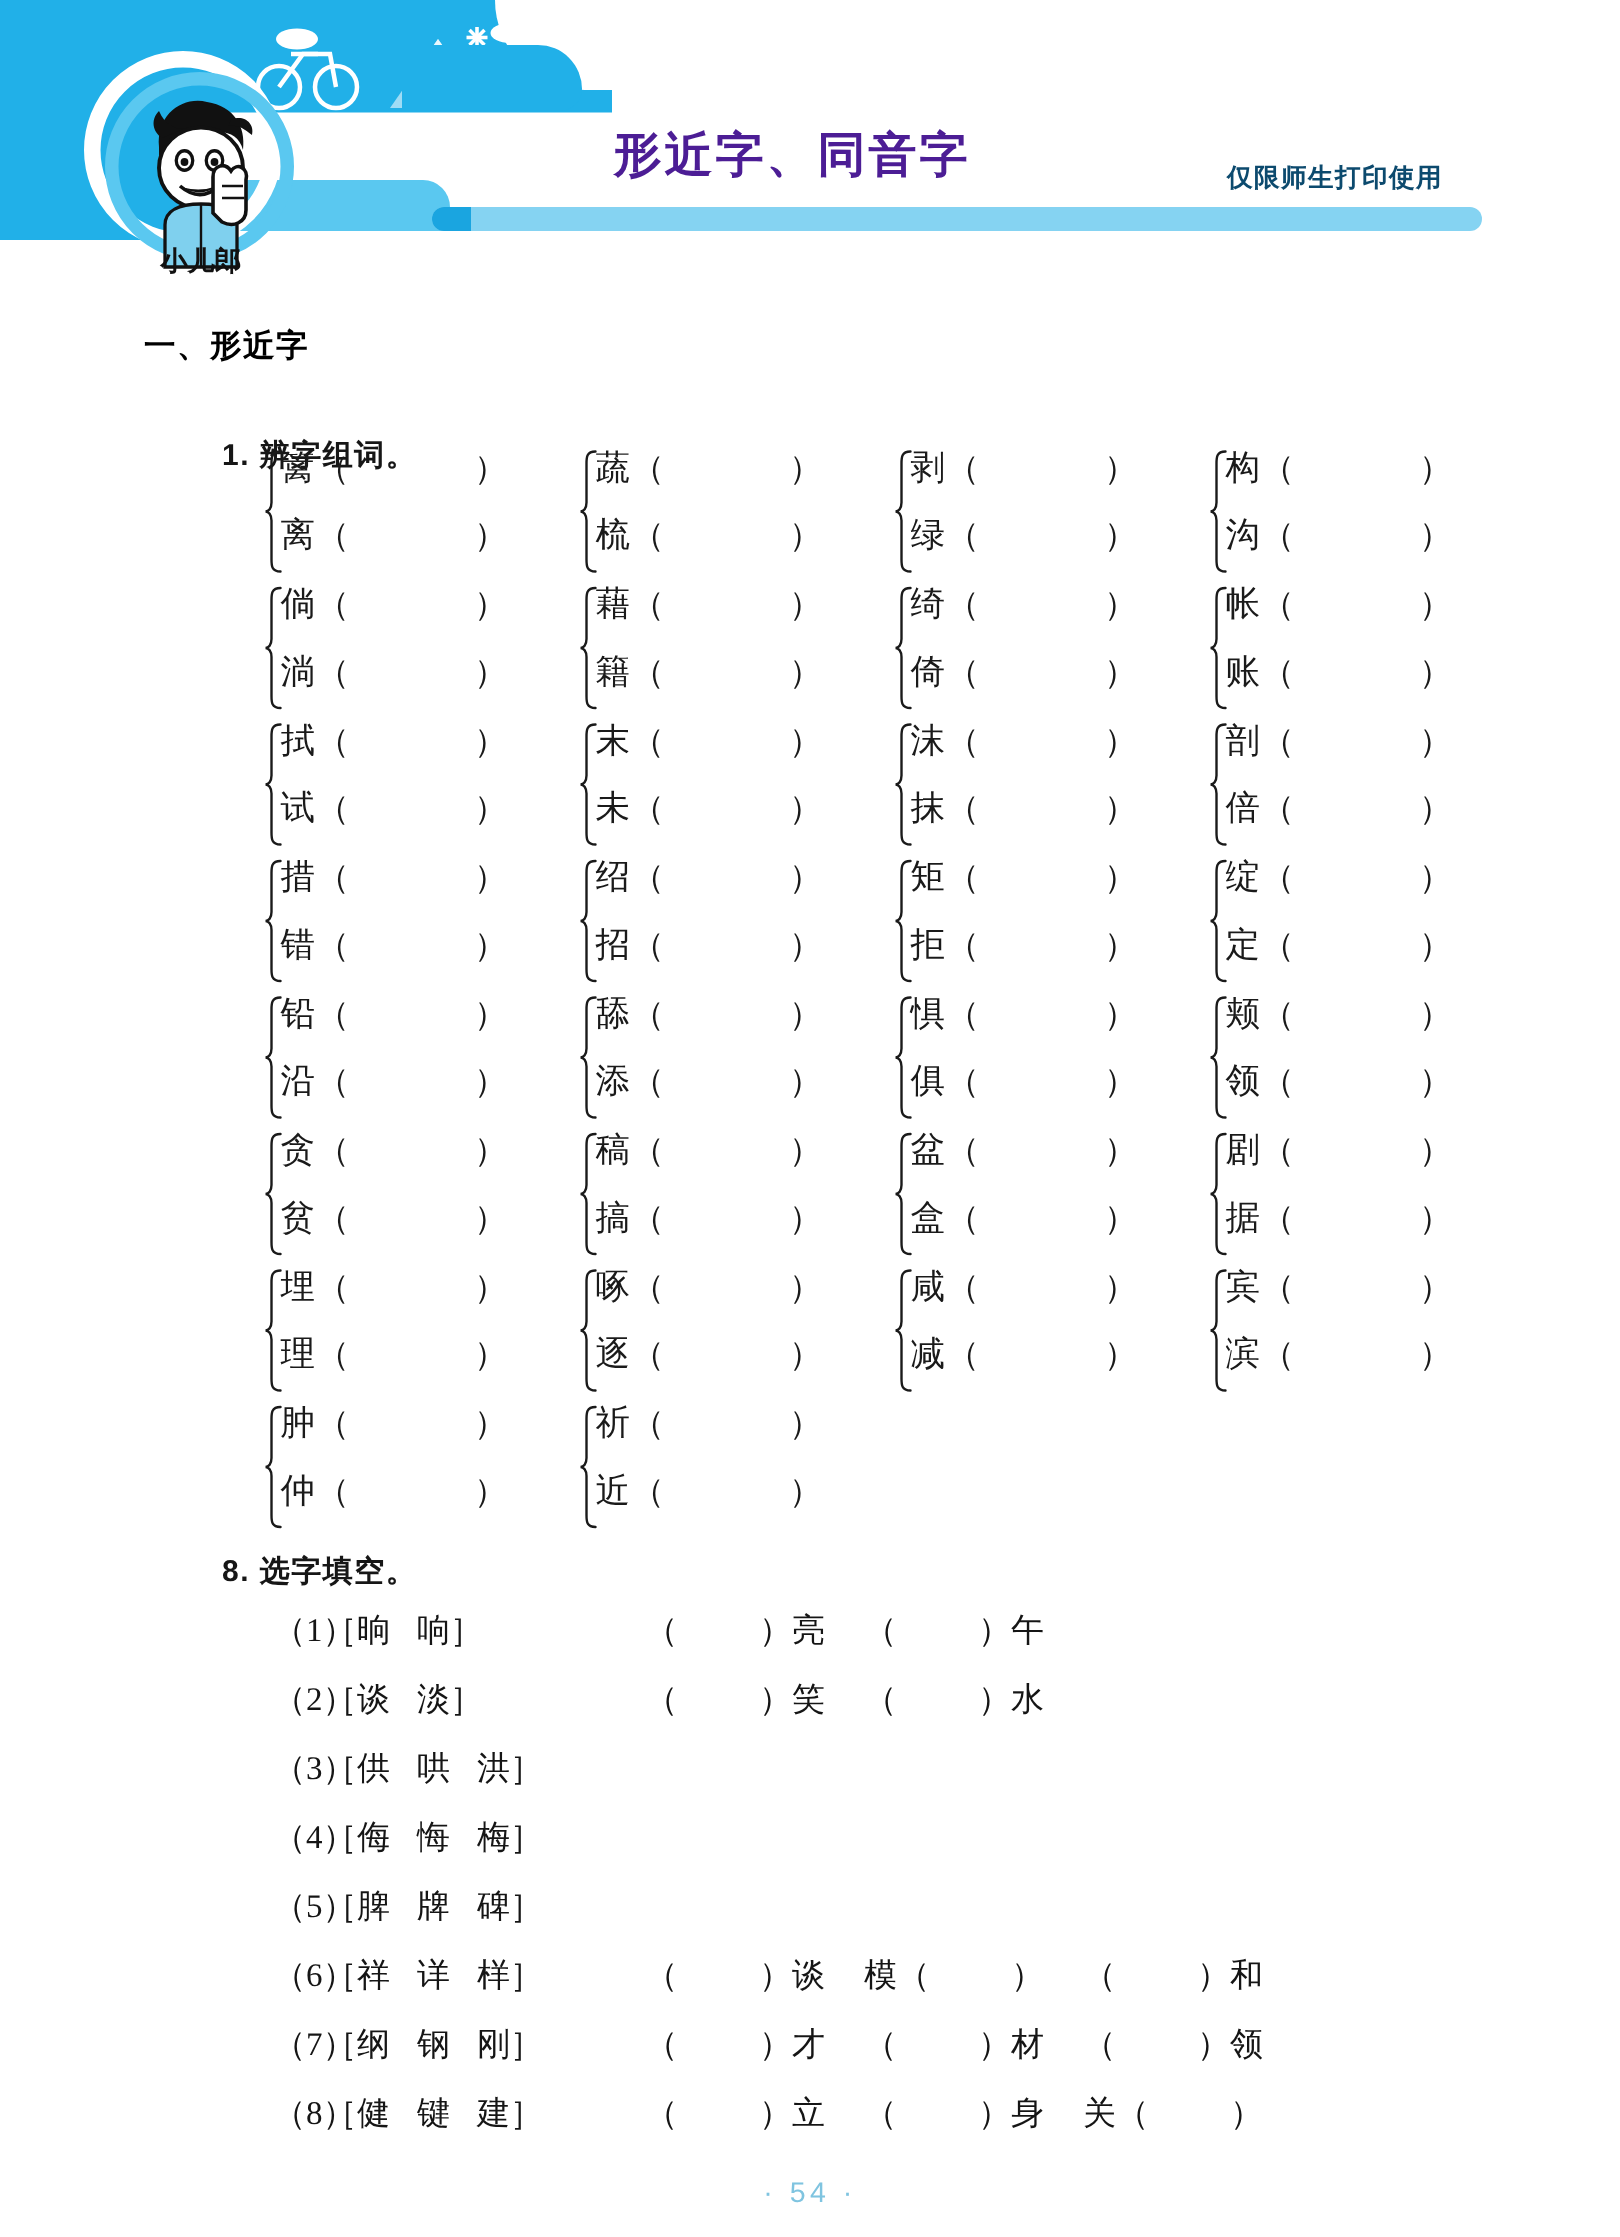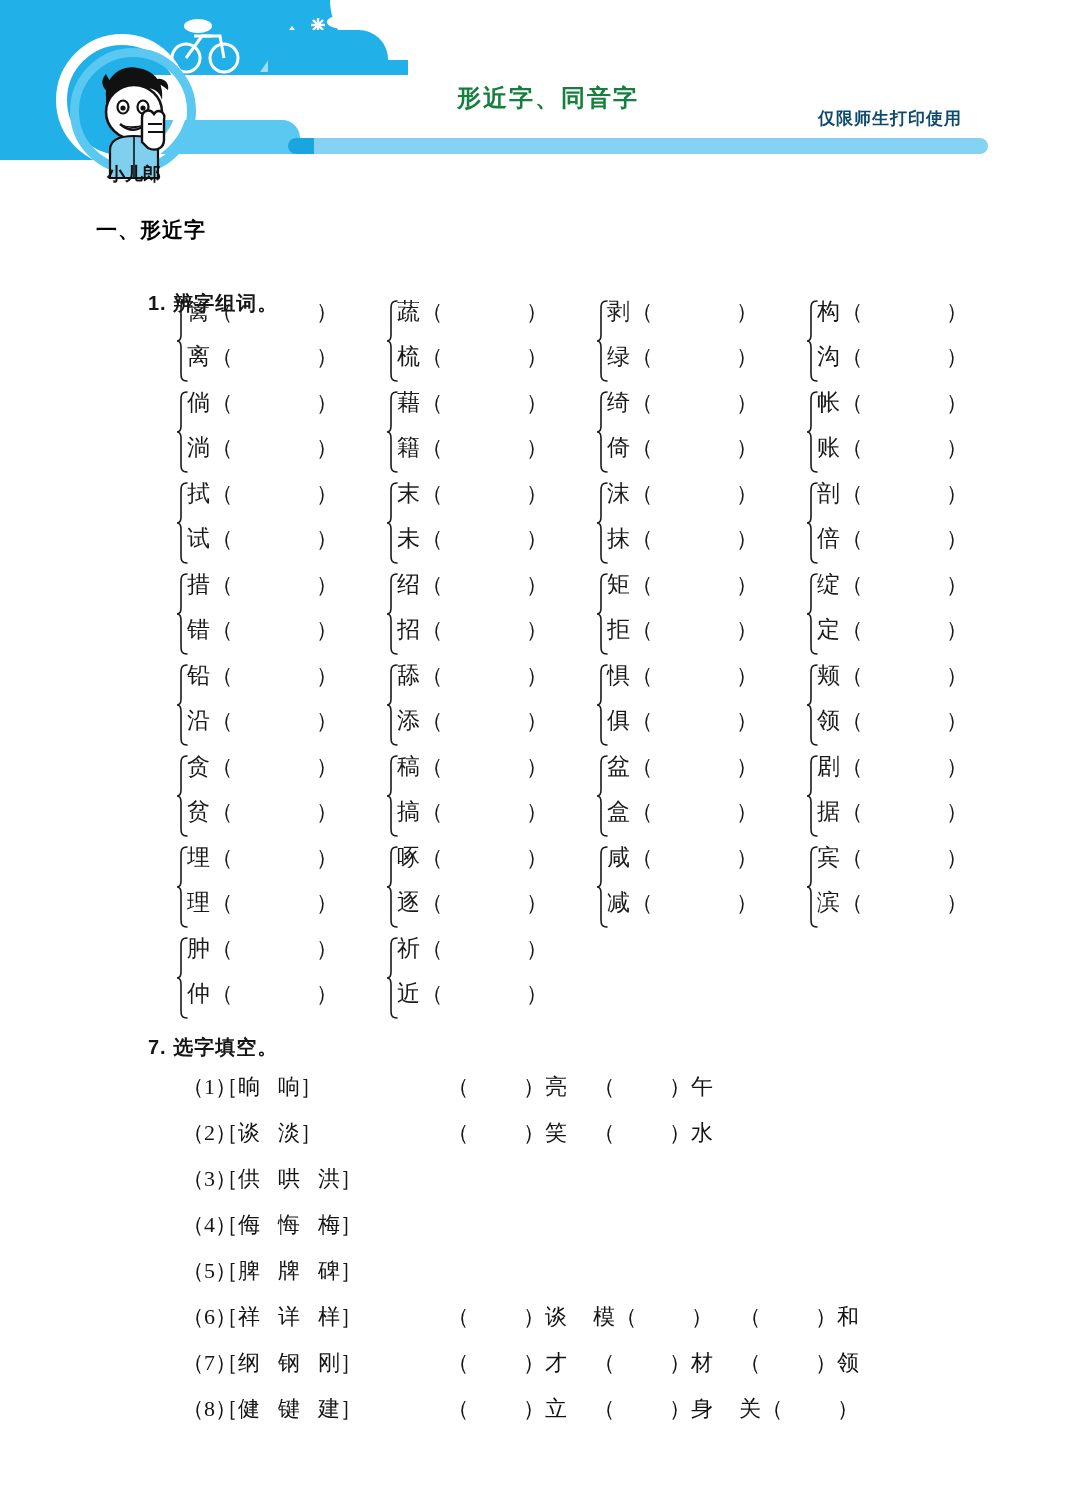--- a/index.html
+++ b/index.html
@@ -50,23 +50,23 @@
   .hdr-rule-cap {
     position:absolute; left:0; top:0; width:26px; height:16px;
     background:#1aa5e0; border-top-left-radius:8px; border-bottom-left-radius:8px;
   }
   .hdr-connect {
     position:absolute; left:150px; top:120px; width:150px; height:34px;
     background:#5ac8f0; border-top-right-radius:18px;
   }
 
   .page-title {
-    position:absolute; left:338px; top:82px; width:420px;
-    text-align:center; font-size:24px; font-weight:bold;
-    color:#15803d; letter-spacing:2px;
+    position:absolute; left:318px; top:82px; width:420px;
+    text-align:center; font-size:32px; font-weight:bold;
+    color:#4c1d95; letter-spacing:2px;
     font-family:"Liberation Sans","DejaVu Sans",sans-serif;
   }
   .print-note {
     position:absolute; left:780px; top:107px; width:220px;
     font-size:17px; font-weight:bold; color:#0c4a6e;
     text-align:center; letter-spacing:1px;
     font-family:"Liberation Sans","DejaVu Sans",sans-serif;
   }
 
   
@@ -113,21 +113,21 @@
   .pair-line .par-close { display:inline-block; width:105px; text-align:right; }
 
   
   .fill { position:absolute; left:0; top:1072px; width:1080px; }
   .fill-row { position:relative; height:46px; font-size:22px; color:#151515;
     font-family:"Liberation Serif","DejaVu Serif",serif; white-space:nowrap; }
   .fill-num { position:absolute; left:182px; top:0; }
   .fill-choices { position:absolute; left:216px; top:0;font-family:Liberation Mono, monospace; }
   .fill-choices .opt { margin-right:18px; }
   .fill-choices .opt:last-child { margin-right:0; }
-  .blanks { position:absolute; left:430px; top:0;margin-left:17px; }
+  .blanks { position:absolute; left:430px; top:0; }
   .bk { display:inline-block; margin-right:26px; }
   .bk .gap { display:inline-block; width:54px; }
 
   .page-num {
     position:absolute; left:0; top:1452px; width:1080px; text-align:center;
     font-size:19px; color:#7fc4e0; letter-spacing:3px;
     font-family:"Liberation Sans","DejaVu Sans",sans-serif;
   }
 </style>
 </head>
@@ -478,21 +478,21 @@
             <svg width="13" height="84" viewBox="0 0 13 84">
               <path d="M11 2 C5 2 5 6 5 10 L5 36 C5 40 3 42 1 42 C3 42 5 44 5 48 L5 74 C5 78 5 82 11 82" fill="none" stroke="#1a1a1a" stroke-width="1.6" stroke-linecap="round"></path>
             </svg>
           </div>
           <div class="pair-line top"><span class="ch">祈</span><span class="par-open">（</span><span class="par-close">）</span></div>
           <div class="pair-line bot"><span class="ch">近</span><span class="par-open">（</span><span class="par-close">）</span></div>
         </div>
       </div>
     </div>
 
-  <div class="q-head" id="q2head">7. 选字填空。</div>
+  <div class="q-head" id="q2head">8. 选字填空。</div>
   <div class="fill" id="fill-list">
       <div class="fill-row">
         <span class="fill-num">（1）</span>
         <span class="fill-choices">［<span class="opt">晌</span><span class="opt">响</span>］</span>
         <span class="blanks"><span class="bk"><span>（</span><span class="gap"></span><span>）</span><span>亮</span></span><span class="bk"><span>（</span><span class="gap"></span><span>）</span><span>午</span></span></span>
       </div>
       <div class="fill-row">
         <span class="fill-num">（2）</span>
         <span class="fill-choices">［<span class="opt">谈</span><span class="opt">淡</span>］</span>
         <span class="blanks"><span class="bk"><span>（</span><span class="gap"></span><span>）</span><span>笑</span></span><span class="bk"><span>（</span><span class="gap"></span><span>）</span><span>水</span></span></span>
@@ -519,13 +519,14 @@
         <span class="fill-choices">［<span class="opt">纲</span><span class="opt">钢</span><span class="opt">刚</span>］</span>
         <span class="blanks"><span class="bk"><span>（</span><span class="gap"></span><span>）</span><span>才</span></span><span class="bk"><span>（</span><span class="gap"></span><span>）</span><span>材</span></span><span class="bk"><span>（</span><span class="gap"></span><span>）</span><span>领</span></span></span>
       </div>
       <div class="fill-row">
         <span class="fill-num">（8）</span>
         <span class="fill-choices">［<span class="opt">健</span><span class="opt">键</span><span class="opt">建</span>］</span>
         <span class="blanks"><span class="bk"><span>（</span><span class="gap"></span><span>）</span><span>立</span></span><span class="bk"><span>（</span><span class="gap"></span><span>）</span><span>身</span></span><span class="bk"><span>关</span><span>（</span><span class="gap"></span><span>）</span></span></span>
       </div>
     </div>
 
+  <div class="page-num">· 54 ·</div>
 </div>
 
 </body></html>

